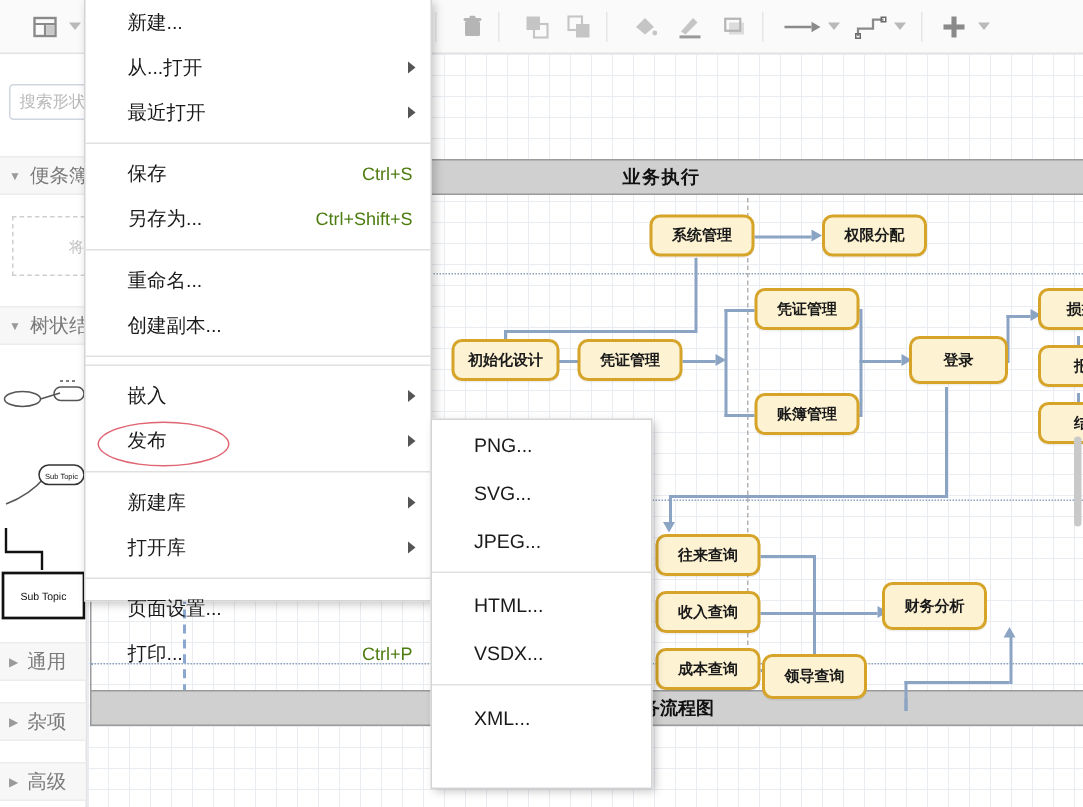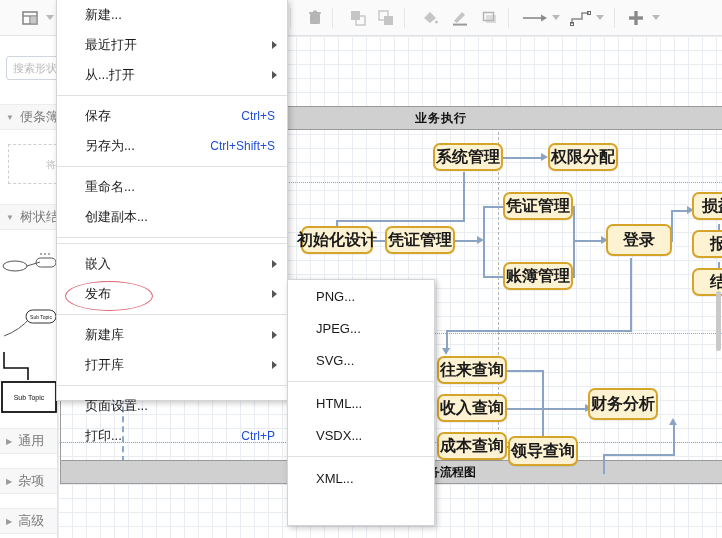--- a/index.html
+++ b/index.html
@@ -62,21 +62,21 @@
     position: absolute; font-size: 11px; color: #111; font-weight: 500;
   }
   .lane-div { position: absolute; border-top: 1px dotted #8fa4bd; }
   .lane-vdiv { position: absolute; border-left: 2px dashed #8aa8cf; }
   .lane-vdiv2 { position: absolute; border-left: 1px dashed #b3b3b3; }
   .pool-border { position:absolute; border:1px solid #9a9a9a; }
 
   .node {
     position: absolute; background: #fdf2d2; border: 2px solid #d6a429;
     border-radius: 7px; display: flex; align-items: center; justify-content: center;
-    font-size: 16px; font-weight: bold; color: #1a1a1a; box-shadow: 0 1px 0 rgba(0,0,0,.06);
+    font-size: 10px; font-weight: bold; color: #1a1a1a; box-shadow: 0 1px 0 rgba(0,0,0,.06);
     white-space: nowrap;
   }
   .conn { position: absolute; background: #8ba4c4; }
   .conn-h { height: 2px; }
   .conn-v { width: 2px; }
   .arrow-r, .arrow-d, .arrow-u {
     position: absolute; width: 0; height: 0;
   }
   .arrow-r { border-top:4px solid transparent; border-bottom:4px solid transparent; border-left:7px solid #8ba4c4; }
   .arrow-d { border-left:4px solid transparent; border-right:4px solid transparent; border-top:7px solid #8ba4c4; }
@@ -91,21 +91,21 @@
   }
   #file-menu { left: 56px; top: -1px; width: 232px; height: 402px; }
   #export-submenu { left: 287px; top: 279px; width: 148px; height: 247px; z-index: 60; }
 
   .mi {
     position: relative; height: 30px; display: flex; align-items: center;
     padding: 0 12px 0 28px; font-size: 13px; color: #1a1a1a; cursor: default;
     font-family: "Liberation Sans", "DejaVu Sans", sans-serif;
   }
   .mi .shortcut {
-    margin-left: auto; color: #1d4ed8; font-size: 12px;
+    margin-left: auto; color: #4d7c0f; font-size: 12px;
     font-family: "Liberation Sans", sans-serif;
   }
   .mi .submark {
     position: absolute; right: 10px; top: 50%; transform: translateY(-50%);
     width:0;height:0;border-top:4px solid transparent;border-bottom:4px solid transparent;border-left:5px solid #555;
   }
   .mi.highlight { background: #ececec; }
   .msep { height: 1px; background: #e0e0e0; margin: 5px 0; }
   .sub-mi {
     height: 32px; display: flex; align-items: center; padding: 0 10px 0 28px;
@@ -368,25 +368,25 @@
       <div class="sb-thumb"></div>
     </div>
   </div>
 
   <div class="menu" id="file-menu">
     <div id="file-menu-body">
         <div class="mi">
           <span>新建...</span>
         </div>
         <div class="mi">
+          <span>从...打开</span>
+          <span class="submark"></span>
+        </div>
+        <div class="mi">
           <span>最近打开</span>
-          <span class="submark"></span>
-        </div>
-        <div class="mi">
-          <span>从...打开</span>
           <span class="submark"></span>
         </div>
         <div class="msep"></div>
         <div class="mi">
           <span>保存</span>
           <span class="shortcut">Ctrl+S</span>
         </div>
         <div class="mi">
           <span>另存为...</span>
           <span class="shortcut">Ctrl+Shift+S</span>
@@ -427,25 +427,25 @@
         </div>
       </div>
   </div>
 
   <div class="menu" id="export-submenu">
     <div id="export-submenu-body">
         <div class="sub-mi">
           <span>PNG...</span>
         </div>
         <div class="sub-mi">
+          <span>SVG...</span>
+        </div>
+        <div class="sub-mi">
           <span>JPEG...</span>
         </div>
-        <div class="sub-mi">
-          <span>SVG...</span>
-        </div>
         <div class="msep"></div>
         <div class="sub-mi">
           <span>HTML...</span>
         </div>
         <div class="sub-mi">
           <span>VSDX...</span>
         </div>
         <div class="msep"></div>
         <div class="sub-mi">
           <span>XML...</span>

